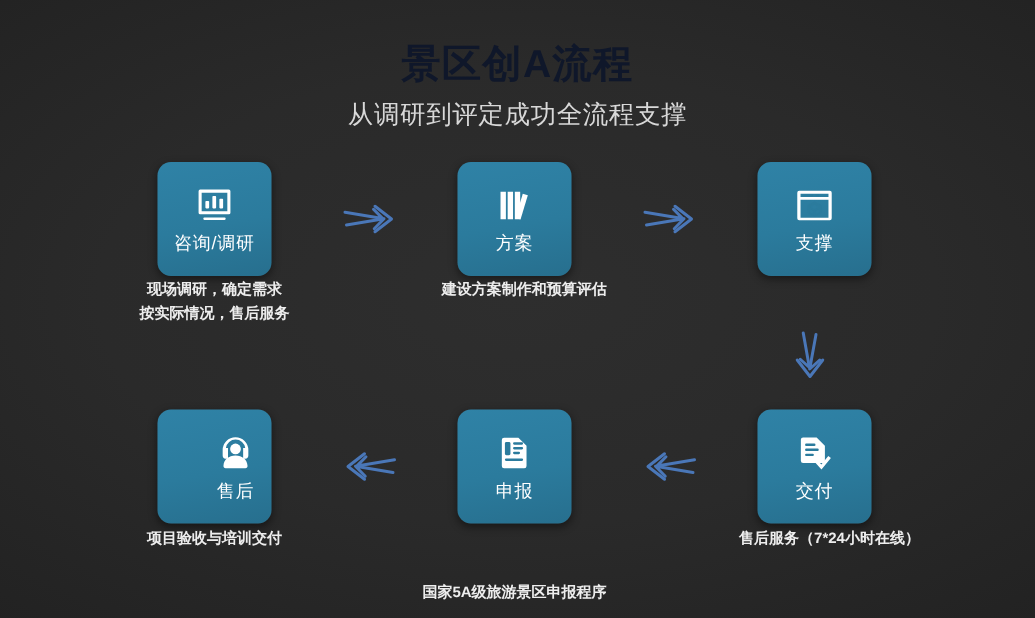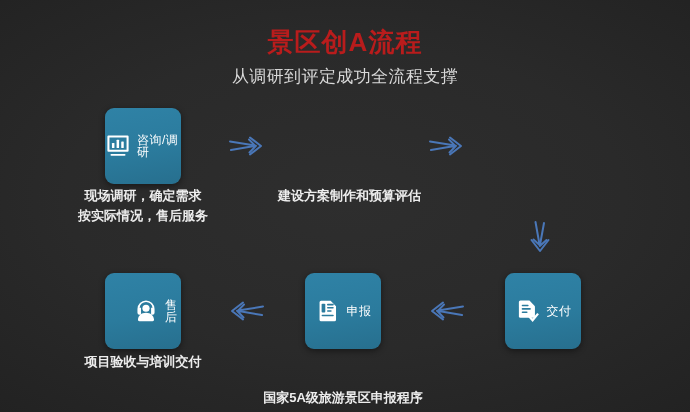--- a/index.html
+++ b/index.html
@@ -13,36 +13,36 @@
       radial-gradient(ellipse 620px 340px at 50% 48%, #2e2e2e 0%, #2a2a2a 45%, #242424 75%, #1f1f1f 100%);
     color: #e8e8e8;
     position: relative;
   }
   .stage { position: relative; width: 690px; height: 412px; }
 
   
   .header { position: absolute; left: 0; top: 28px; width: 690px; text-align: center; }
   .title {
     font-size: 26px; font-weight: 700; letter-spacing: 1px;
-    color: #b91c1c; line-height: 1.15;
+    color: #0f172a; line-height: 1.15;
   }
   .subtitle {
     margin-top: 7px;
     font-size: 17px; font-weight: 400; letter-spacing: .4px;
     color: #d8d8d8;
   }
 
   
   .card {
     position: absolute;
     width: 76px; height: 76px;
     border-radius: 9px;
     background: linear-gradient(170deg, #2f82a6 0%, #2b7b9d 55%, #276f8e 100%);
     box-shadow: 0 2px 6px rgba(0,0,0,.45);
-    display: flex; 
+    display: flex; flex-direction: column;
     align-items: center; justify-content: center;
     gap: 6px;
   }
   .card .icon { width: 26px; height: 26px; display: block; }
   .card .icon svg { width: 26px; height: 26px; display: block; fill: #ffffff; }
   .card .clabel {
     font-size: 12px; font-weight: 400; color: #ffffff; letter-spacing: .5px;
     line-height: 1;
   }
 
@@ -51,21 +51,21 @@
   #card-2 { left: 305px; top: 108px; }
   #card-3 { left: 505px; top: 108px; }
   #card-4 { left: 505px; top: 273px; }
   #card-5 { left: 305px; top: 273px; justify-content: center; }
   #card-6 { left: 105px; top: 273px; padding-left: 28px; }
 
   
   .caption {
     position: absolute;
     text-align: center;
-    font-size: 13px;
+    font-size: 10px;
     font-weight: 700;
     color: #ededed;
     line-height: 1.55;
     white-space: nowrap;
   }
   #cap-1 { left: 143px; top: 186px; transform: translateX(-50%); }
   #cap-2 { left: 343px; top: 186px; transform: translateX(-50%); padding-left: 13px; }
   #cap-3 { left: 553px; top: 186px; transform: translateX(-50%); }
   #cap-4 { left: 553px; top: 352px; transform: translateX(-50%); }
   #cap-5 { left: 343px; top: 352px; transform: translateX(-50%); margin-top: 36px; }
@@ -102,36 +102,61 @@
         <rect x="5.1" y="19.4" width="13.8" height="1.5" rx=".7"></rect>
       </svg>
     </span>
     <span class="clabel">咨询/调研</span>
   </div>
   <div class="caption" id="cap-1">
     <div>现场调研，确定需求</div>
     <div>按实际情况，售后服务</div>
   </div>
 
+  <div class="card" id="card-2">
+    <span class="icon">
+      <svg viewBox="0 0 24 24" aria-hidden="true">
+        <path d="M3.4 3.6h3.3v16.8H3.4zM4.2 5.4h1.7v1.3H4.2zM4.2 8h1.7v1.3H4.2z"></path>
+        <path d="M7.8 3.6h3.3v16.8H7.8zM8.6 5.4h1.7v1.3H8.6zM8.6 8h1.7v1.3H8.6z"></path>
+        <path d="M12.2 3.6h3.3v16.8h-3.3zM13 5.4h1.7v1.3H13zM13 8h1.7v1.3H13z"></path>
+        <path d="M17.1 4.7l3.1 1-4.5 14.9-3.1-1z"></path>
+      </svg>
+    </span>
+    <span class="clabel">方案</span>
+  </div>
   <div class="caption" id="cap-2">
     <div>建设方案制作和预算评估</div>
   </div>
 
+  <div class="card" id="card-3">
+    <span class="icon">
+      <svg viewBox="0 0 24 24" aria-hidden="true">
+        <path d="M2.6 2.9h18.8a1.2 1.2 0 0 1 1.2 1.2v15.8a1.2 1.2 0 0 1-1.2 1.2H2.6a1.2 1.2 0 0 1-1.2-1.2V4.1a1.2 1.2 0 0 1 1.2-1.2zm.8 1.9v1.9h17.2V4.8H3.4zm0 3.6v11.1h17.2V8.4H3.4z"></path>
+        <rect x="4.6" y="5.2" width="6.6" height="1.1" rx=".55" fill="#2b7b9d"></rect>
+        <rect x="12.6" y="5.2" width="2.3" height="1.1" rx=".55" fill="#2b7b9d"></rect>
+        <path d="M12 9.6l4.3 2.3v4.6L12 18.8l-4.3-2.3v-4.6L12 9.6zm0 1.9l-2.6 1.4 2.6 1.4 2.6-1.4L12 11.5zm-3.1 2.6v2.1l2.4 1.3v-2.1l-2.4-1.3zm6.2 0l-2.4 1.3v2.1l2.4-1.3v-2.1z" fill="#2b7b9d"></path>
+      </svg>
+    </span>
+    <span class="clabel">支撑</span>
+  </div>
 
   <div class="card" id="card-4">
     <span class="icon">
       <svg viewBox="0 0 24 24" aria-hidden="true">
         <path d="M5 2.4h8.3l5.1 5.1v9.3a1.4 1.4 0 0 1-1.4 1.4H5a1.4 1.4 0 0 1-1.4-1.4V3.8A1.4 1.4 0 0 1 5 2.4z"></path>
         <rect x="6.2" y="6.2" width="6.4" height="1.5" rx=".7" fill="#2b7b9d"></rect>
         <rect x="6.2" y="9.3" width="8.4" height="1.5" rx=".7" fill="#2b7b9d"></rect>
         <rect x="6.2" y="12.4" width="5.4" height="1.5" rx=".7" fill="#2b7b9d"></rect>
         <path d="M13.9 16.4l2.3 2.6 4.3-5.2 1.6 1.3-5.8 7-3.9-4.3z"></path>
       </svg>
     </span>
     <span class="clabel">交付</span>
+  </div>
+  <div class="caption" id="cap-4">
+    <div>售后服务（7*24小时在线）</div>
   </div>
 
   <div class="card" id="card-5">
     <span class="icon">
       <svg viewBox="0 0 24 24" aria-hidden="true">
         <path d="M5.6 2.6h8.8l5 5v12.4a1.4 1.4 0 0 1-1.4 1.4H5.6a1.4 1.4 0 0 1-1.4-1.4V4a1.4 1.4 0 0 1 1.4-1.4z"></path>
         <rect x="6.1" y="5.2" width="3.4" height="8.2" rx=".9" fill="#2b7b9d"></rect>
         <rect x="11.1" y="5.4" width="6.2" height="1.5" rx=".7" fill="#2b7b9d"></rect>
         <rect x="11.1" y="8.3" width="6.2" height="1.5" rx=".7" fill="#2b7b9d"></rect>
         <rect x="11.1" y="11.2" width="4.3" height="1.5" rx=".7" fill="#2b7b9d"></rect>

